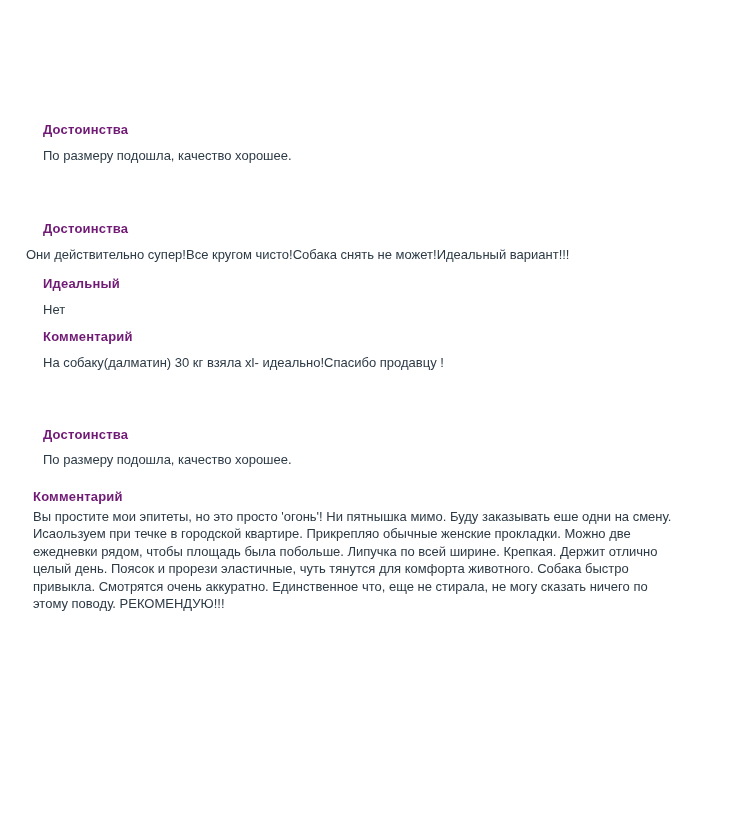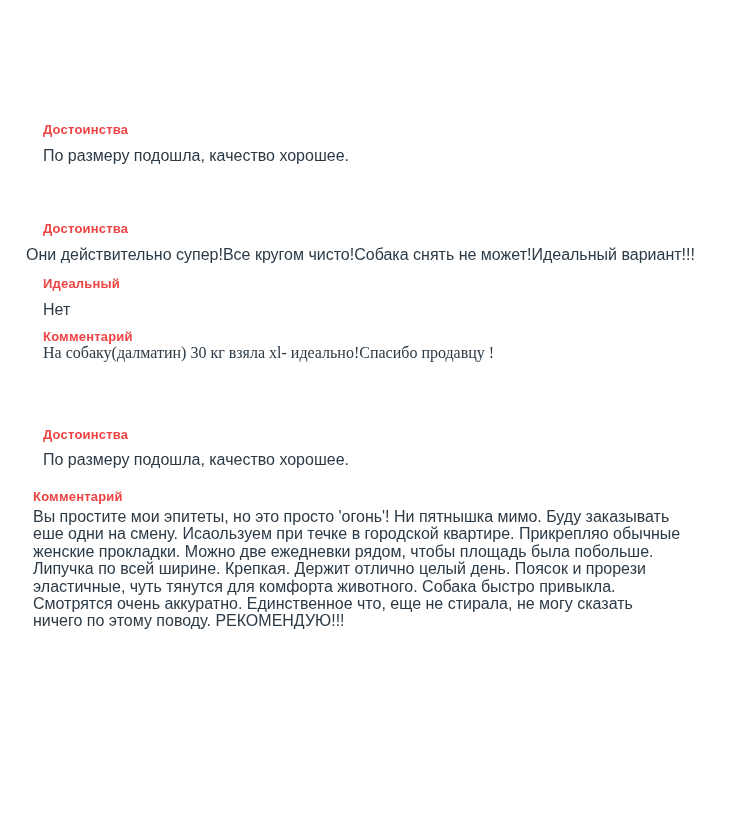--- a/index.html
+++ b/index.html
@@ -9,28 +9,28 @@
     background: #ffffff;
     position: relative;
     font-family: "Liberation Sans", sans-serif;
     overflow: hidden;
   }
   .lbl {
     position: absolute;
     margin: 0;
     font-size: 13px;
     font-weight: 700;
-    color: #ef4444;
+    color: #701a75;
     letter-spacing: 0.2px;
     white-space: nowrap;
   }
   .txt {
     position: absolute;
     margin: 0;
-    font-size: 16px;
+    font-size: 13px;
     font-weight: 400;
     color: #2c3a46;
     line-height: 17.4px;
     white-space: nowrap;
   }
   .txt.wrap {
     white-space: normal;
   }
 </style>
 </head>
@@ -39,19 +39,19 @@
 <h3 class="lbl" style="left:43px; top:122px;">Достоинства</h3>
 <p class="txt" style="left:43px; top:147px;">По размеру подошла, качество хорошее.</p>
 
 <h3 class="lbl" style="left:43px; top:221px;">Достоинства</h3>
 <p class="txt" style="left:26px; top:246px;">Они действительно супер!Все кругом чисто!Собака снять не может!Идеальный вариант!!!</p>
 
 <h3 class="lbl" style="left:43px; top:276px;">Идеальный</h3>
 <p class="txt" style="left:43px; top:301px;">Нет</p>
 
 <h3 class="lbl" style="left:43px; top:329px;">Комментарий</h3>
-<p class="txt" style="left:43px; top:344px;font-family:Liberation Serif, serif;">На собаку(далматин) 30 кг взяла xl- идеально!Спасибо продавцу !</p>
+<p class="txt" style="left:43px; top:354px;">На собаку(далматин) 30 кг взяла xl- идеально!Спасибо продавцу !</p>
 
 <h3 class="lbl" style="left:43px; top:427px;">Достоинства</h3>
 <p class="txt" style="left:43px; top:451px;">По размеру подошла, качество хорошее.</p>
 
 <h3 class="lbl" style="left:33px; top:489px;">Комментарий</h3>
 <p class="txt wrap" style="left:33px; top:508px; width:652px;">Вы простите мои эпитеты, но это просто 'огонь'! Ни пятнышка мимо. Буду заказывать еше одни на смену. Исаользуем при течке в городской квартире. Прикрепляо обычные женские прокладки. Можно две ежедневки рядом, чтобы площадь была побольше. Липучка по всей ширине. Крепкая. Держит отлично целый день. Поясок и прорези эластичные, чуть тянутся для комфорта животного. Собака быстро привыкла. Смотрятся очень аккуратно. Единственное что, еще не стирала, не могу сказать ничего по этому поводу. РЕКОМЕНДУЮ!!!</p>
 
 </body></html>

